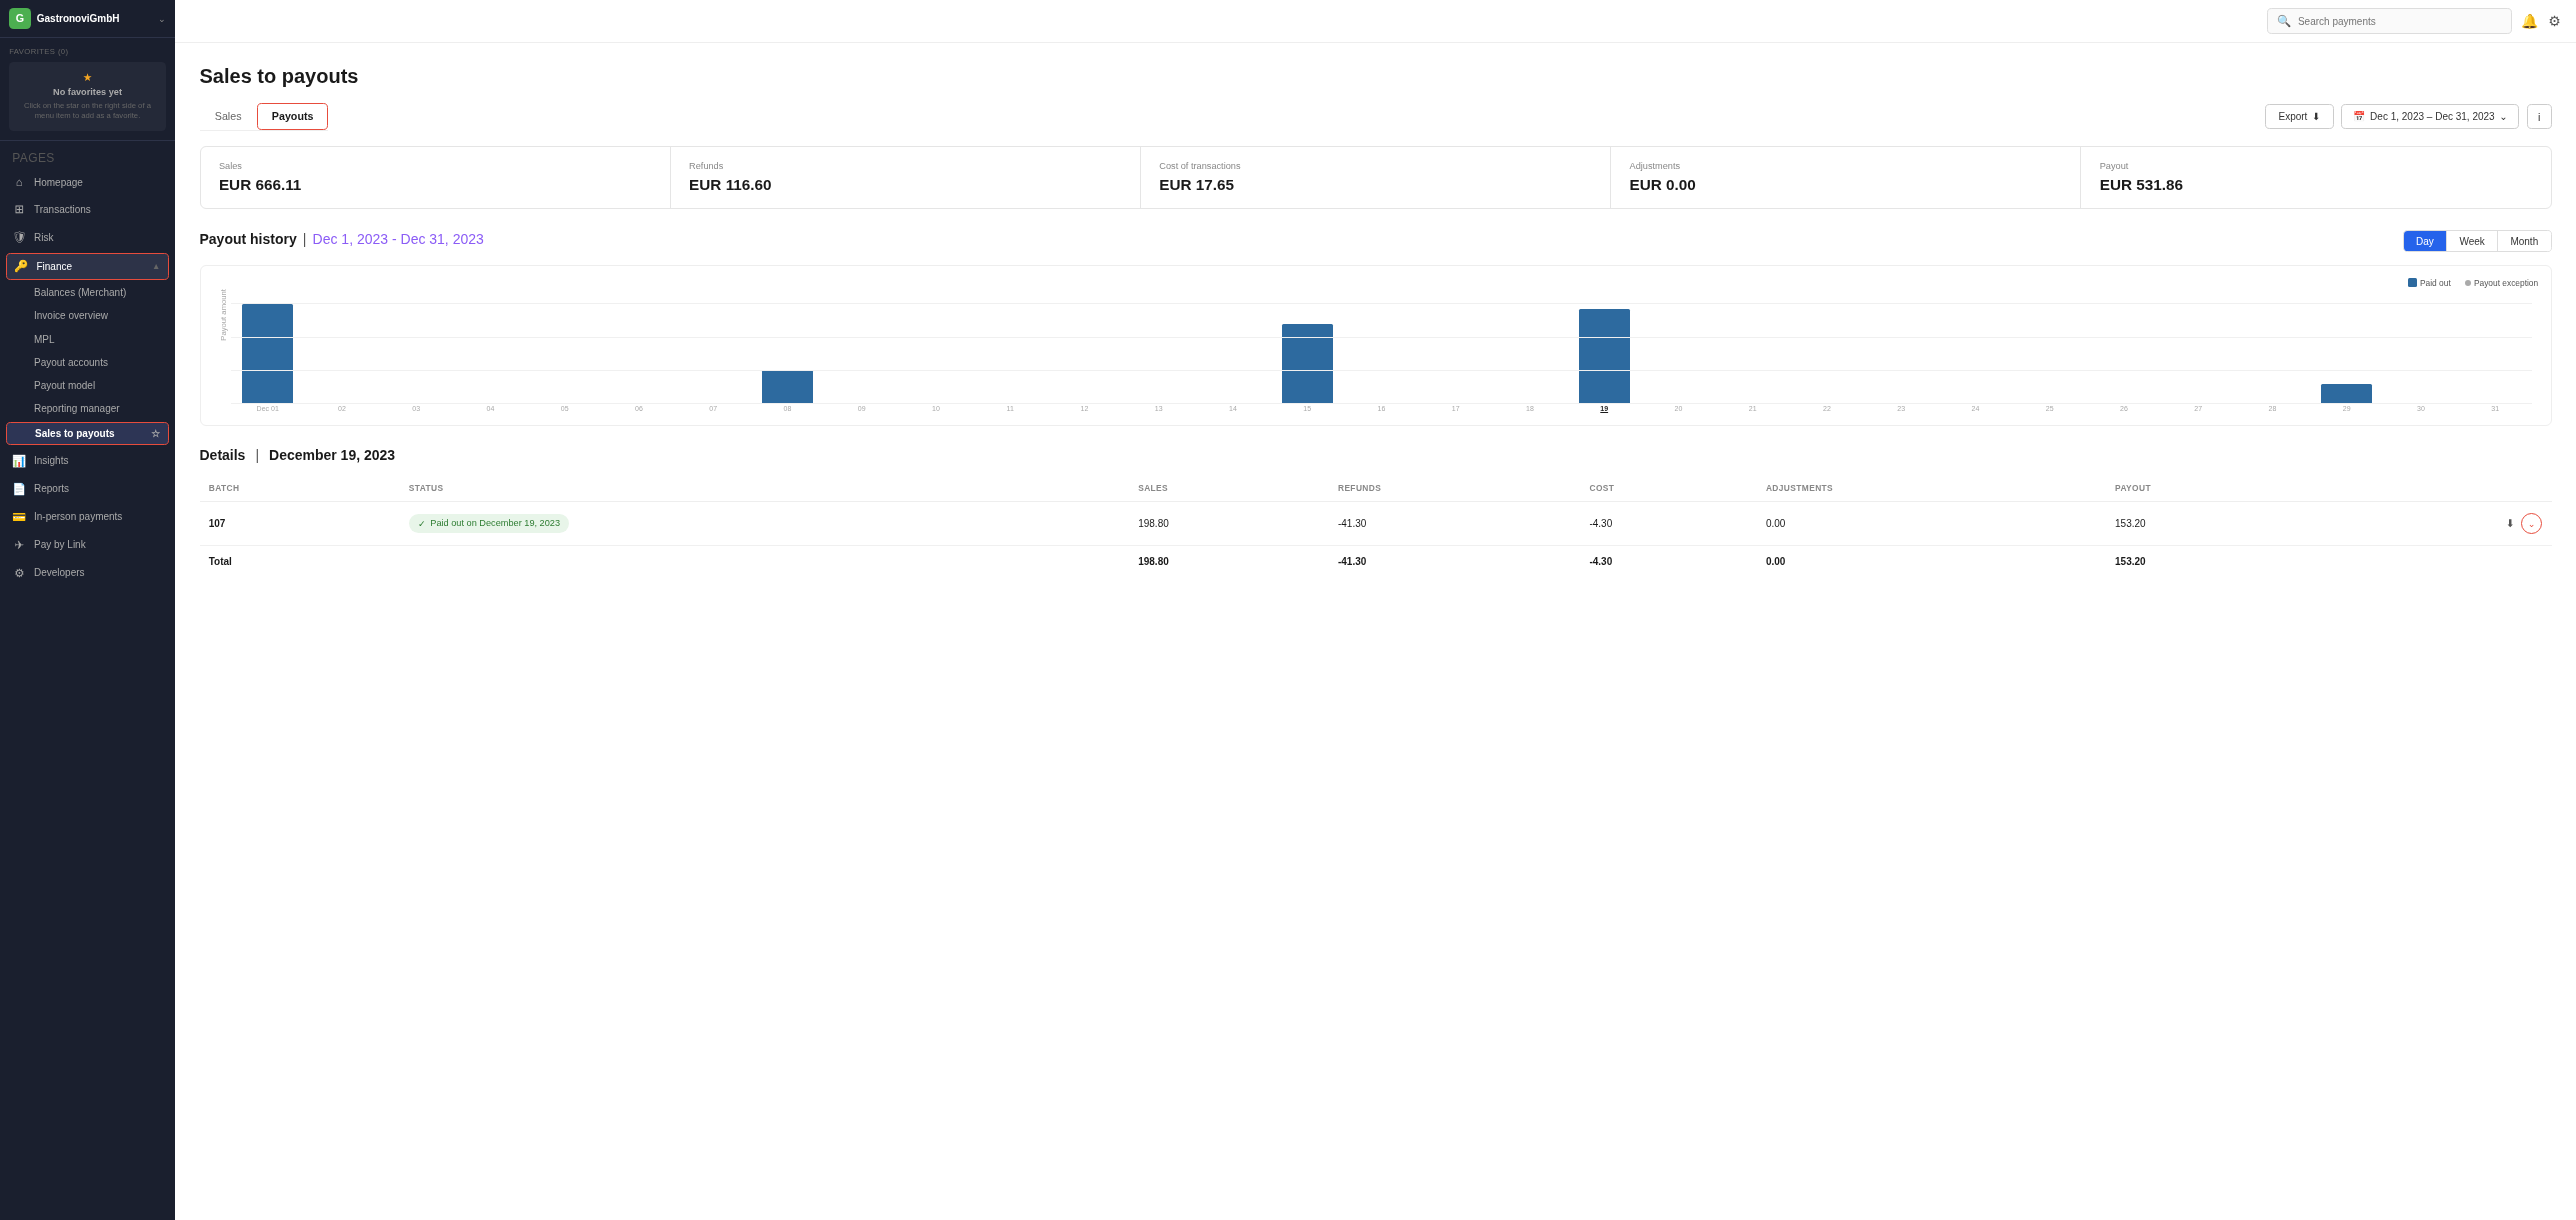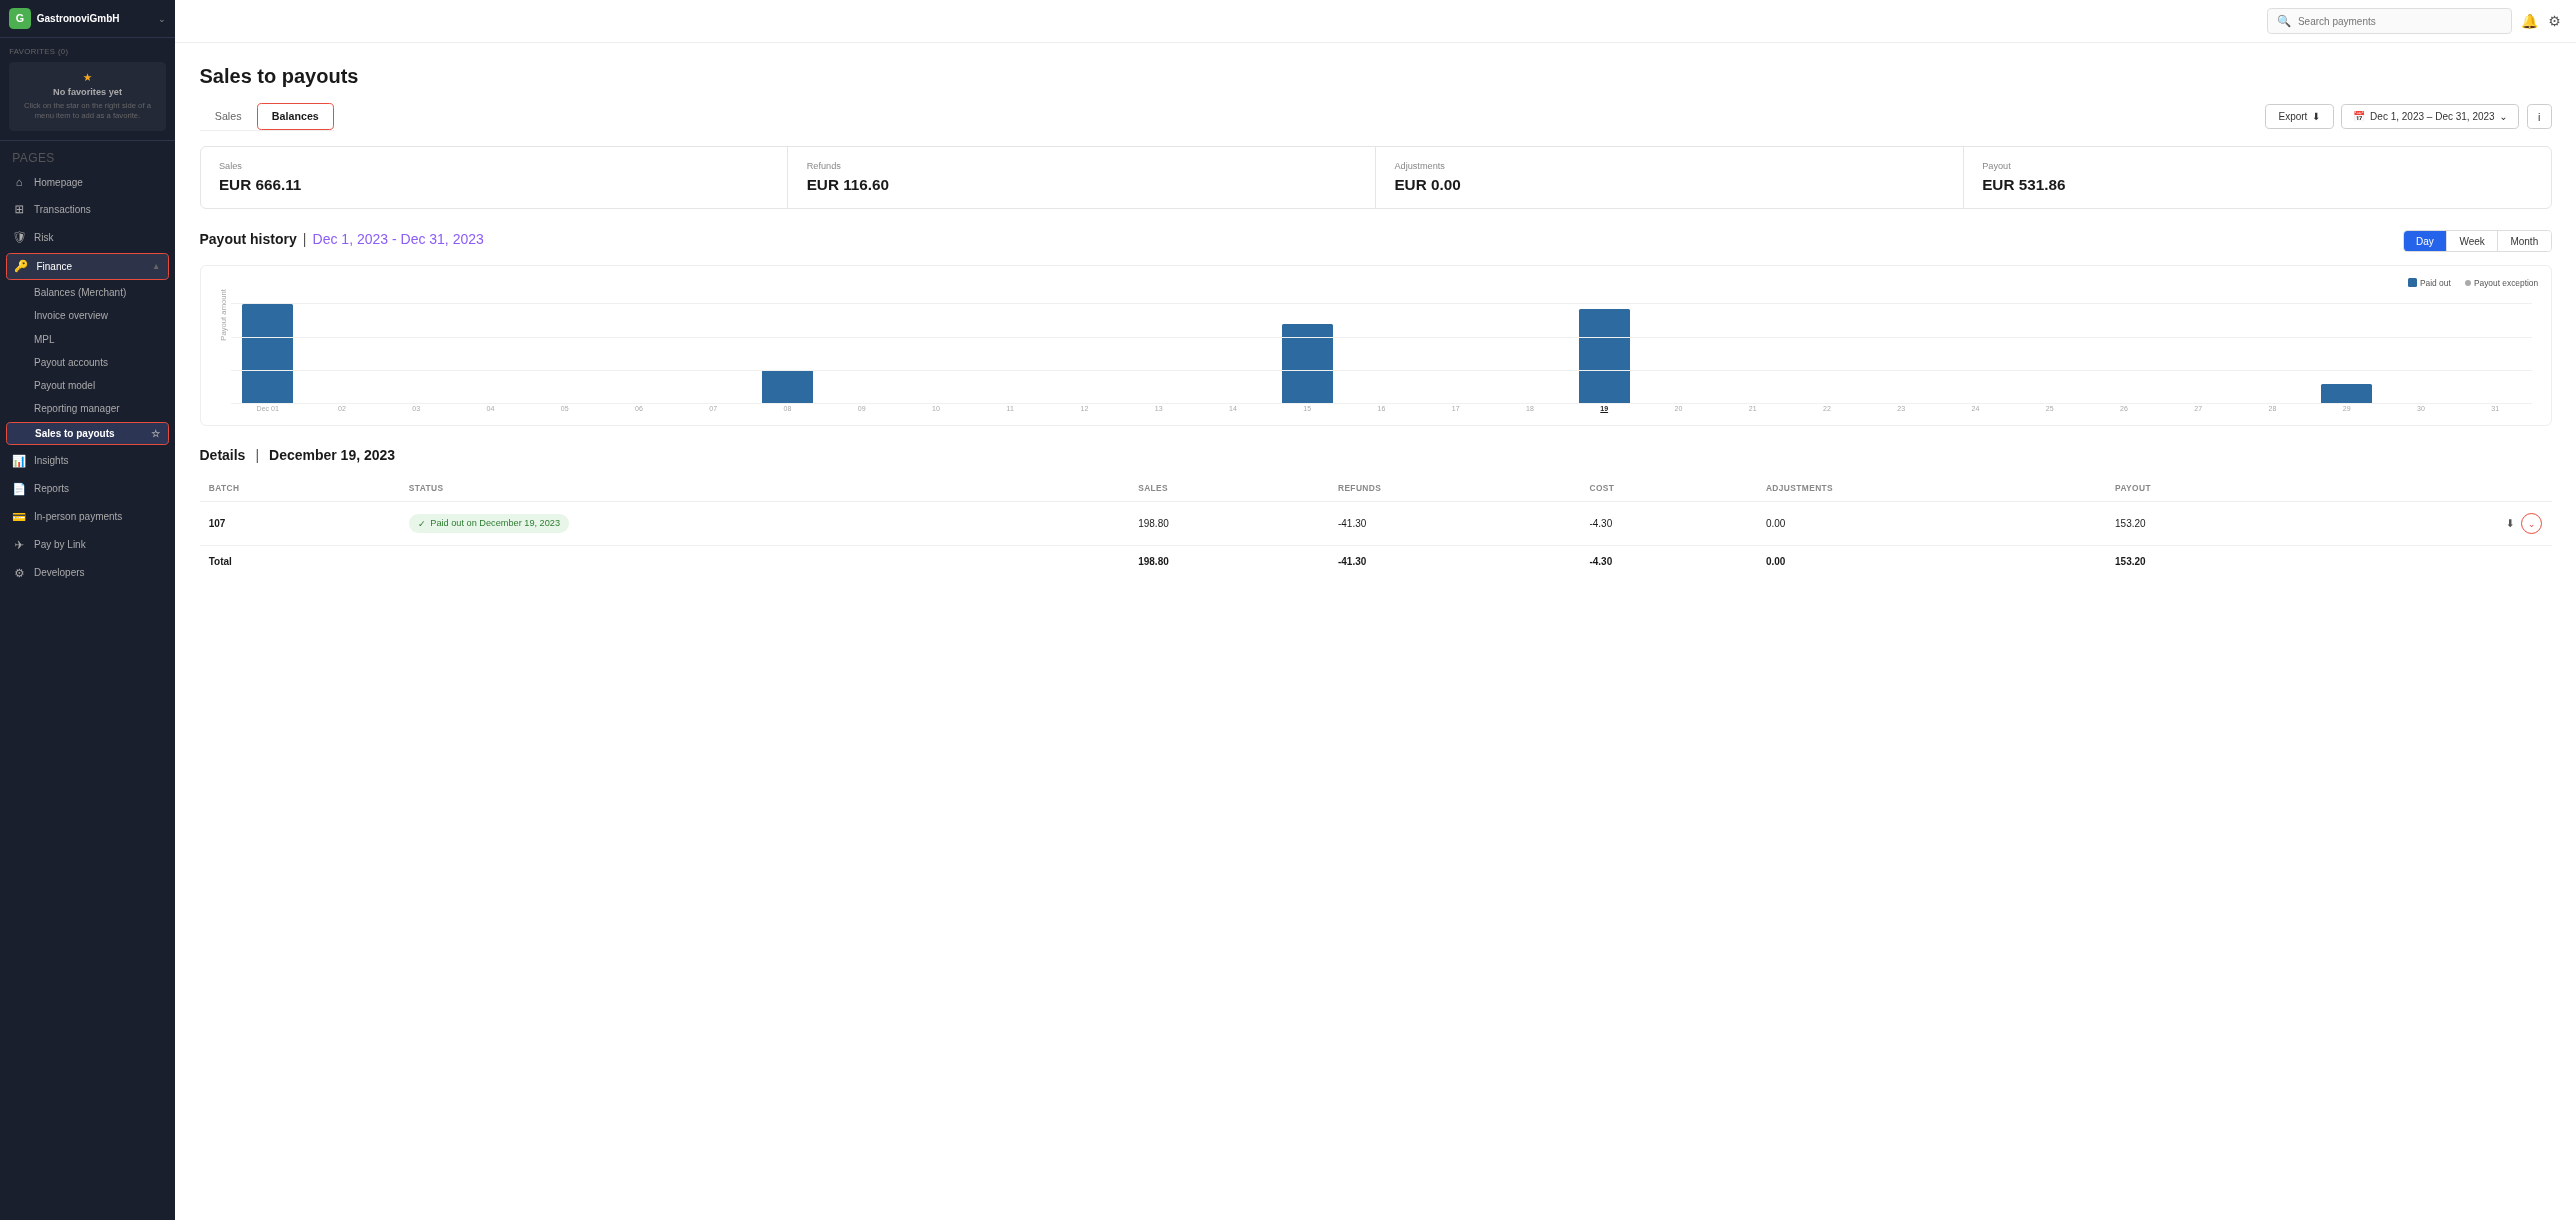--- a/index.html
+++ b/index.html
@@ -389,21 +389,21 @@
     <span class="topbar-icon">🔔</span>
     <span class="topbar-icon">⚙</span>
   </header>
 
   <div class="content">
     <h1 class="page-title">Sales to payouts</h1>
 
     <div class="tabs">
       <div class="tab-list">
         <div class="tab">Sales</div>
-        <div class="tab active">Balances</div>
+        <div class="tab active">Payouts</div>
       </div>
       <div class="tab-actions">
         <button class="export-btn">
           <span>Export</span>
           <span>⬇</span>
         </button>
         <div class="date-picker">
           <span>📅</span>
           <span>Dec 1, 2023 – Dec 31, 2023</span>
           <span>⌄</span>
@@ -415,20 +415,24 @@
     </div>
 
     <div class="summary-row">
       <div class="summary-card">
         <div class="summary-label">Sales</div>
         <div class="summary-value">EUR 666.11</div>
       </div>
       <div class="summary-card">
         <div class="summary-label">Refunds</div>
         <div class="summary-value">EUR 116.60</div>
+      </div>
+      <div class="summary-card">
+        <div class="summary-label">Cost of transactions</div>
+        <div class="summary-value">EUR 17.65</div>
       </div>
       <div class="summary-card">
         <div class="summary-label">Adjustments</div>
         <div class="summary-value">EUR 0.00</div>
       </div>
       <div class="summary-card">
         <div class="summary-label">Payout</div>
         <div class="summary-value">EUR 531.86</div>
       </div>
     </div>

